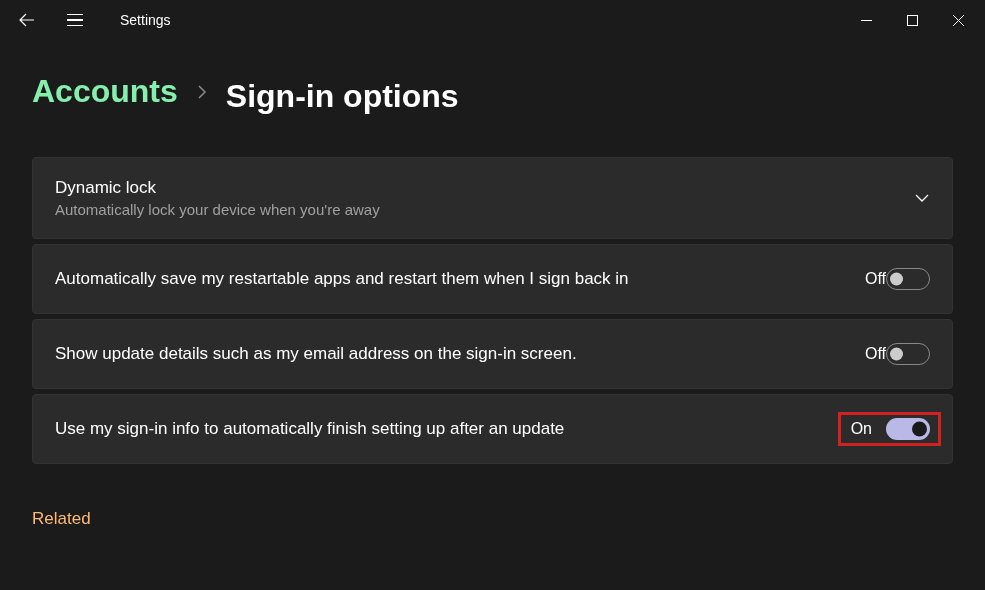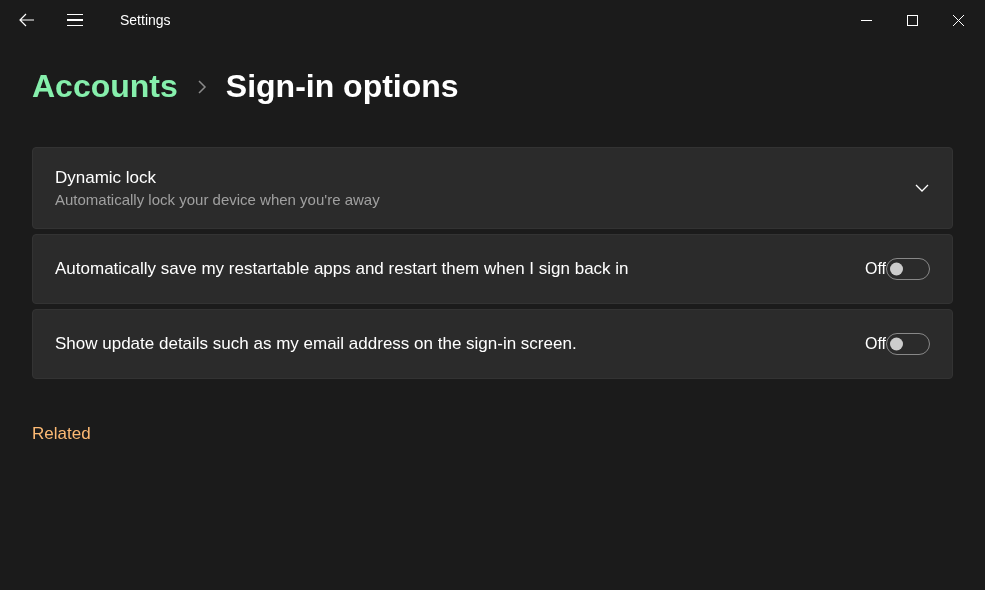--- a/index.html
+++ b/index.html
@@ -83,20 +83,21 @@
     }
     .breadcrumb-chevron {
       color: #8a8a8a;
       display:flex;
       align-items:center;
     }
     .breadcrumb-current {
       font-size: 32px;
       font-weight: 600;
       color: #ffffff;
+      margin-top: 10px;
     }
     .setting-card {
       background: #2b2b2b;
       border: 1px solid #333333;
       border-radius: 4px;
       padding: 18px 22px;
       margin-bottom: 5px;
       display: flex;
       align-items: center;
       justify-content: space-between;
@@ -255,17 +256,24 @@
   </div>
 
   <div class="setting-card">
     <div class="setting-label">Show update details such as my email address on the sign-in screen.</div>
     <div class="toggle-container">
       <span class="toggle-state">Off</span>
       <div class="toggle off"></div>
     </div>
   </div>
 
+  <div class="setting-card">
+    <div class="setting-label">Use my sign-in info to automatically finish setting up after an update</div>
+    <div class="highlight">
+      <span class="toggle-state">On</span>
+      <div class="toggle on"></div>
+    </div>
+  </div>
 
   <div class="related-section">
     <div class="related-title">Related</div>
   </div>
 </div>
 
 </body></html>

